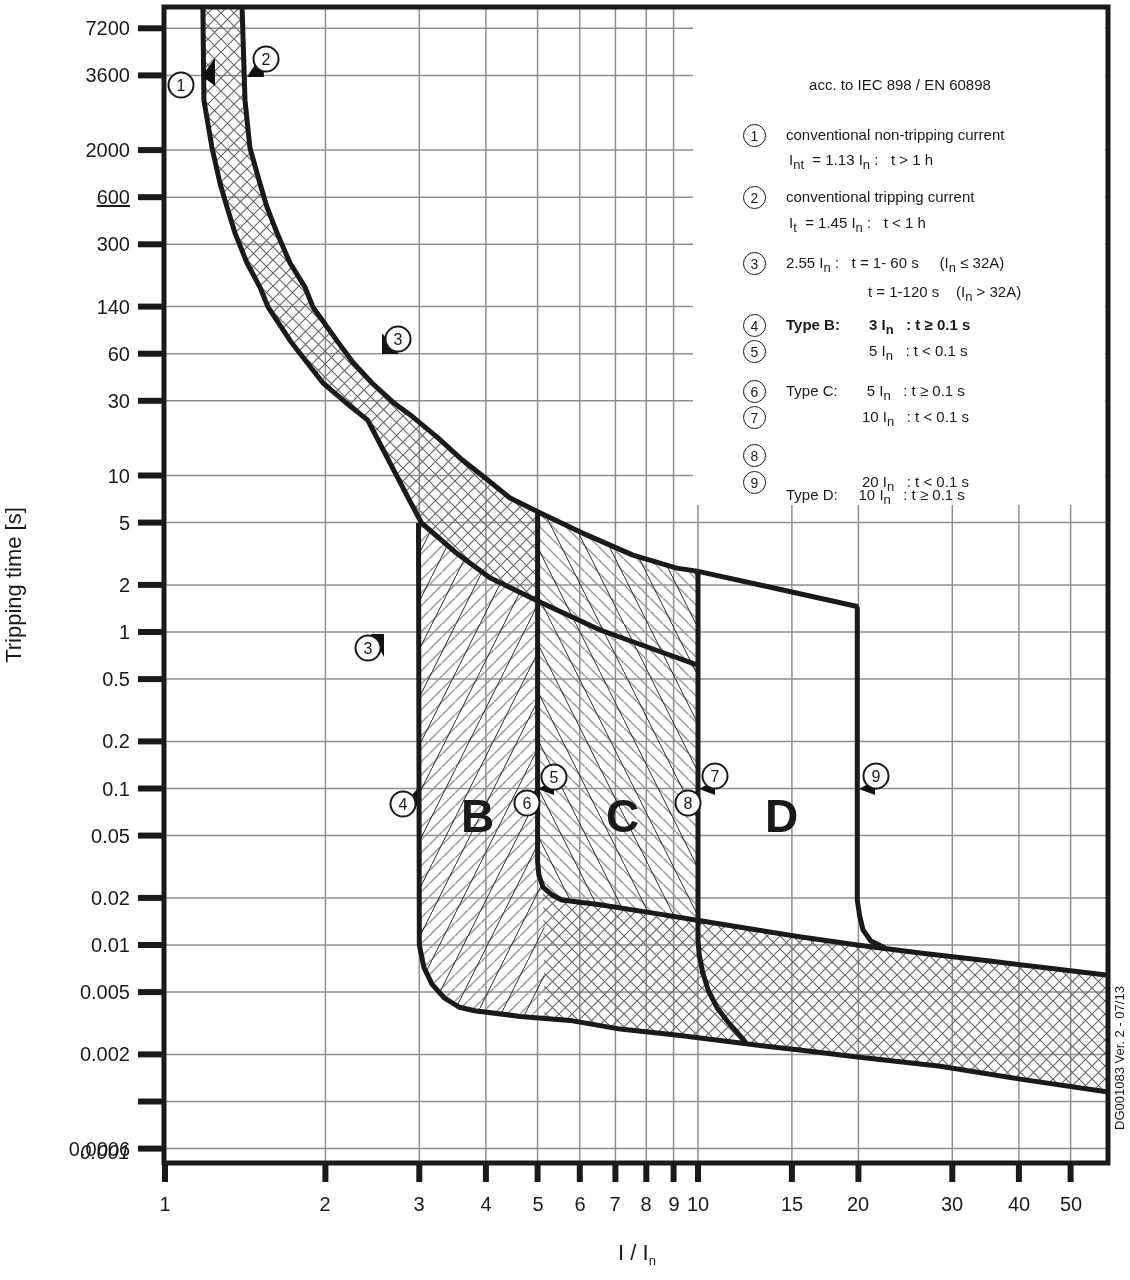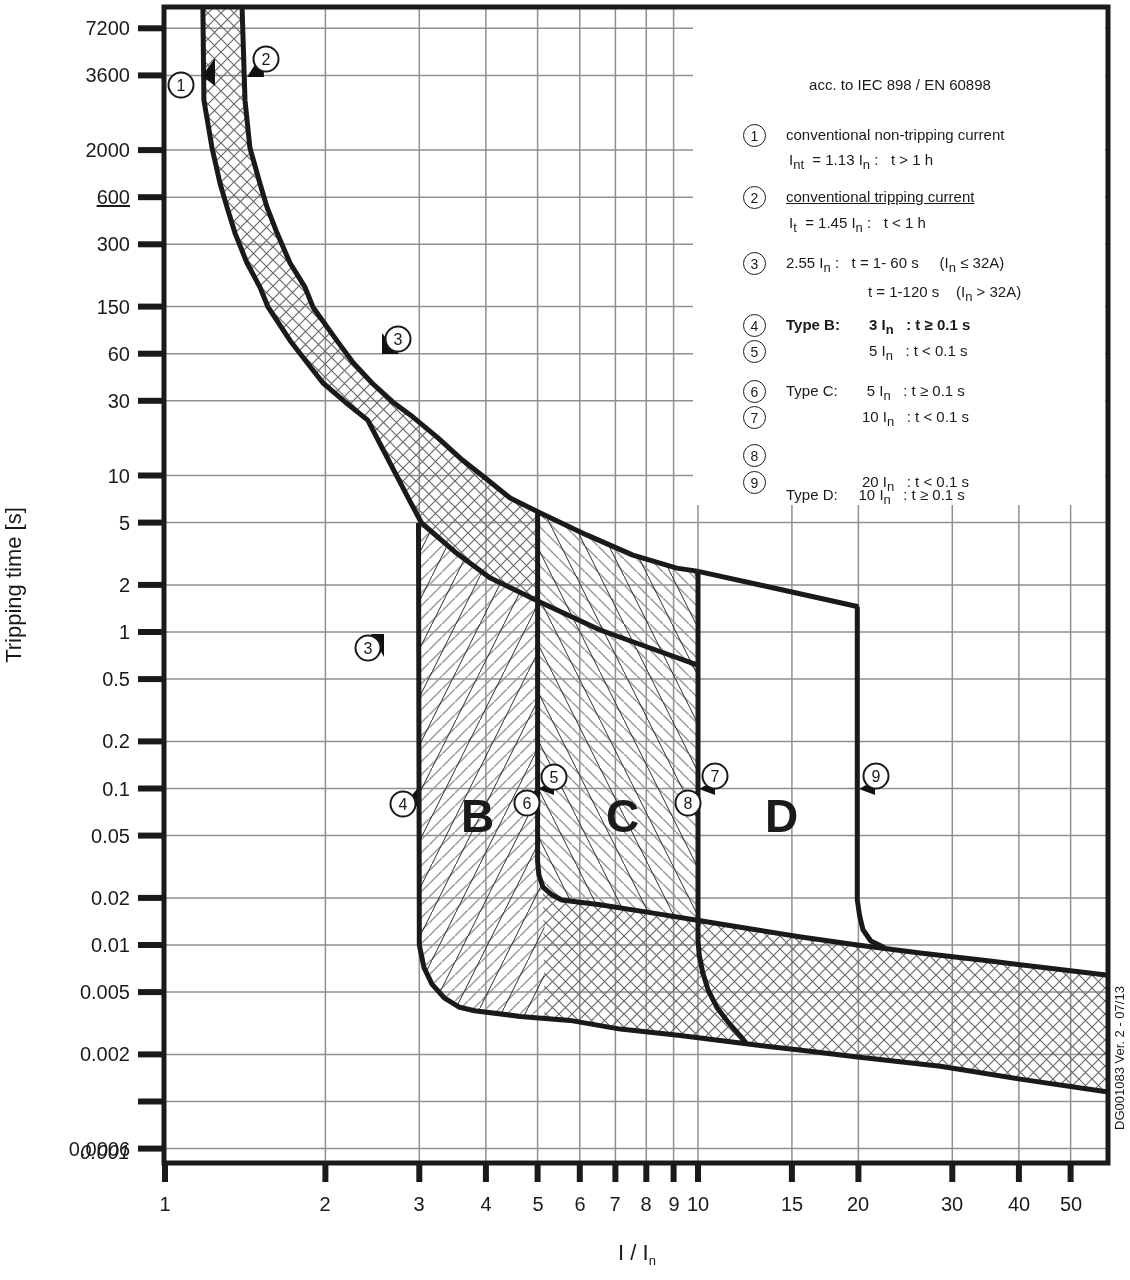--- a/index.html
+++ b/index.html
@@ -176,21 +176,21 @@
   </svg>
 
   <div class="axis-title-y">Tripping time [s]</div>
   <div class="axis-title-x">I / I<sub>n</sub></div>
   <div id="y-labels">
       <div class="ylab" style="left: 58px; top: 16px;">7200</div>
       <div class="ylab" style="left: 58px; top: 63px;">3600</div>
       <div class="ylab" style="left: 58px; top: 138px;">2000</div>
       <div class="ylab" style="left: 58px; top: 185px; text-decoration: underline;">600</div>
       <div class="ylab" style="left: 58px; top: 232px;">300</div>
-      <div class="ylab" style="left: 58px; top: 295px;">150</div>
+      <div class="ylab" style="left: 58px; top: 295px;">140</div>
       <div class="ylab" style="left: 58px; top: 342px;">60</div>
       <div class="ylab" style="left: 58px; top: 389px;">30</div>
       <div class="ylab" style="left: 58px; top: 464px;">10</div>
       <div class="ylab" style="left: 58px; top: 511px;">5</div>
       <div class="ylab" style="left: 58px; top: 573px;">2</div>
       <div class="ylab" style="left: 58px; top: 620px;">1</div>
       <div class="ylab" style="left: 58px; top: 667px;">0.5</div>
       <div class="ylab" style="left: 58px; top: 729px;">0.2</div>
       <div class="ylab" style="left: 58px; top: 777px;">0.1</div>
       <div class="ylab" style="left: 58px; top: 824px;">0.05</div>
@@ -224,21 +224,21 @@
       <div class="rlabel" style="left: 765px; top: 789px;">D</div>
     </div>
 
   <div class="legend">
     <div class="lsub">acc. to IEC 898 / EN 60898</div>
     <div id="legend-rows">
         <div class="lcirc" style="left: 50px; top: 94px;">1</div>
         <div class="ltext" style="left: 93px; top: 95px;">conventional non-tripping current</div>
         <div class="ltext" style="left: 96px; top: 120px;">I<sub>nt</sub>  = 1.13 I<sub>n</sub> :   t &gt; 1 h</div>
         <div class="lcirc" style="left: 50px; top: 156px;">2</div>
-        <div class="ltext" style="left: 93px; top: 157px; text-decoration: underline;">conventional tripping current</div>
+        <div class="ltext" style="left: 93px; top: 157px;">conventional tripping current</div>
         <div class="ltext" style="left: 96px; top: 183px;">I<sub>t</sub>  = 1.45 I<sub>n</sub> :   t &lt; 1 h</div>
         <div class="lcirc" style="left: 50px; top: 222px;">3</div>
         <div class="ltext" style="left: 93px; top: 223px;">2.55 I<sub>n</sub> :   t = 1- 60 s     (I<sub>n</sub> ≤ 32A)</div>
         <div class="ltext" style="left: 175px; top: 252px;">t = 1-120 s    (I<sub>n</sub> &gt; 32A)</div>
         <div class="lcirc" style="left: 50px; top: 284px;">4</div>
         <div class="ltext" style="left: 93px; top: 285px; font-weight: bold;">Type B:       3 I<sub>n</sub>   : t ≥ 0.1 s</div>
         <div class="lcirc" style="left: 50px; top: 310px;">5</div>
         <div class="ltext" style="left: 176px; top: 311px;">5 I<sub>n</sub>   : t &lt; 0.1 s</div>
         <div class="lcirc" style="left: 50px; top: 350px;">6</div>
         <div class="ltext" style="left: 93px; top: 351px;">Type C:       5 I<sub>n</sub>   : t ≥ 0.1 s</div>

